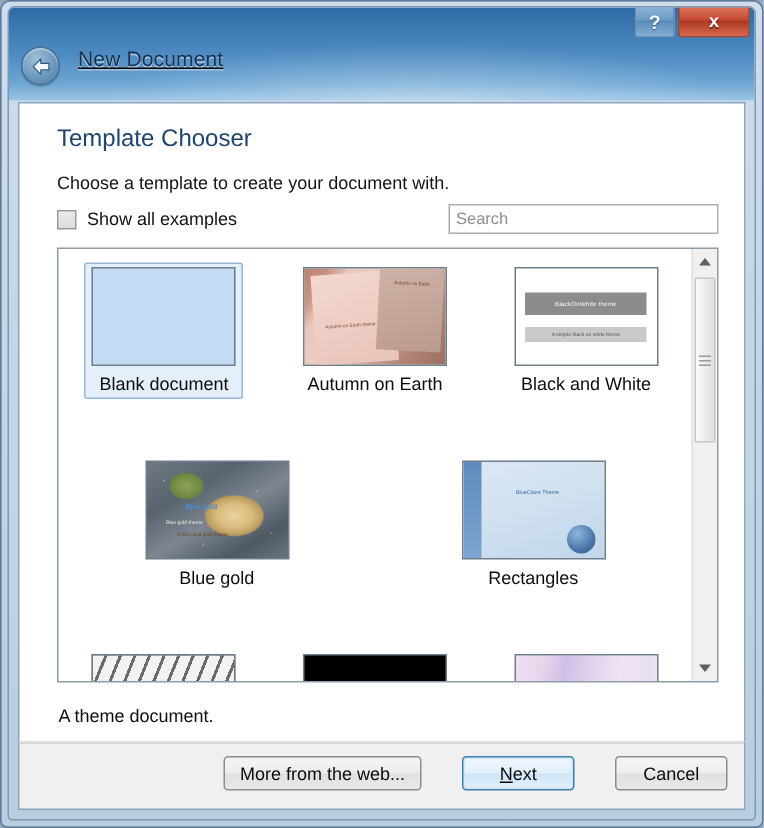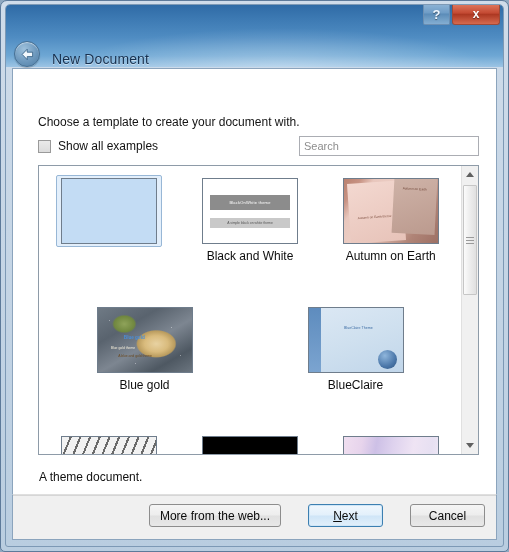--- a/index.html
+++ b/index.html
@@ -63,21 +63,21 @@
     width: 48px;
     background: linear-gradient(180deg, #e0795f 0%, #c44a33 45%, #ad3822 52%, #d66a4f 100%);
     border-radius: 0 0 3px 3px;
     border-color: #9d4a39;
   }
 
   
   #nav-row {
     position: absolute;
     left: 0; top: 26px; height: 36px; right: 0;
-    display: flex; align-items: flex-end;
+    display: flex; align-items: flex-start; text-decoration: underline;
   }
   #back-button {
     margin-left: 8px;
     width: 26px; height: 26px;
     border-radius: 50%;
     background: radial-gradient(circle at 38% 30%, #9ec1dc 0%, #6d98bd 55%, #4e7da4 100%);
     border: 1px solid #466f93;
     box-shadow: inset 0 1px 1px rgba(255,255,255,0.55), 0 1px 1px rgba(0,0,0,0.2);
     display: flex; align-items: center; justify-content: center;
     cursor: default;
@@ -396,58 +396,60 @@
               <path d="M7.2 1.2 L2.2 6.4 L7.2 11.6 L7.2 8.6 L12.6 8.6 L12.6 4.2 L7.2 4.2 Z" fill="#f2f8fd" stroke="#2f5a80" stroke-width="0.8" stroke-linejoin="round"></path>
             </svg>
           </span>
         </div>
         <div id="window-title">New Document</div>
       </div>
     </div>
 
     <div id="client">
 
+      <div id="page-title">Template Chooser</div>
       <div id="page-subtitle">Choose a template to create your document with.</div>
 
       <div id="checkbox-row">
         <div id="show-all-checkbox"></div>
         <div id="show-all-label">Show all examples</div>
       </div>
 
       <input id="search-input" type="text" value="" placeholder="Search" style="">
 
       <div id="template-list">
         <div id="list-viewport">
 
           <div class="tpl-row">
             <div class="tpl-cell">
               <div class="tpl-inner selected">
                 <div class="thumb th-blank"></div>
-              </div>
-            </div>
-
-            <div class="tpl-cell">
-              <div class="tpl-inner">
-                <div class="thumb th-bw">
-                  <div class="band-a">BlackOnWhite theme</div>
-                  <div class="band-b">A simple black on white theme</div>
-                </div>
-                <div class="tpl-label">Black and White</div>
+                <div class="tpl-label">Blank document</div>
               </div>
             </div>
 
             <div class="tpl-cell">
               <div class="tpl-inner">
                 <div class="thumb th-autumn">
                   <div class="paper-a"></div>
                   <div class="paper-b"></div>
                   <div class="t1">Autumn on Earth theme</div>
                   <div class="t2">Autumn on Earth</div>
                 </div>
                 <div class="tpl-label">Autumn on Earth</div>
+              </div>
+            </div>
+
+            <div class="tpl-cell">
+              <div class="tpl-inner">
+                <div class="thumb th-bw">
+                  <div class="band-a">BlackOnWhite theme</div>
+                  <div class="band-b">A simple black on white theme</div>
+                </div>
+                <div class="tpl-label">Black and White</div>
               </div>
             </div>
           </div>
 
           <div class="tpl-row">
             <div class="tpl-cell">
               <div class="tpl-inner">
                 <div class="thumb th-bluegold">
                   <span class="speck" style="left:12%;top:18%"></span>
                   <span class="speck" style="left:78%;top:30%"></span>
@@ -461,21 +463,21 @@
               </div>
             </div>
 
             <div class="tpl-cell">
               <div class="tpl-inner">
                 <div class="thumb th-blueclaire">
                   <div class="bc-bar"></div>
                   <div class="bc-t1">BlueClaire Theme</div>
                   <div class="bc-orb"></div>
                 </div>
-                <div class="tpl-label">BlueClaire</div>
+                <div class="tpl-label">Rectangles</div>
               </div>
             </div>
 
           </div>
 
           <div class="tpl-row">
             <div class="tpl-cell">
               <div class="tpl-inner">
                 <div class="thumb th-keyboard"></div>
                 <div class="tpl-label"></div>

